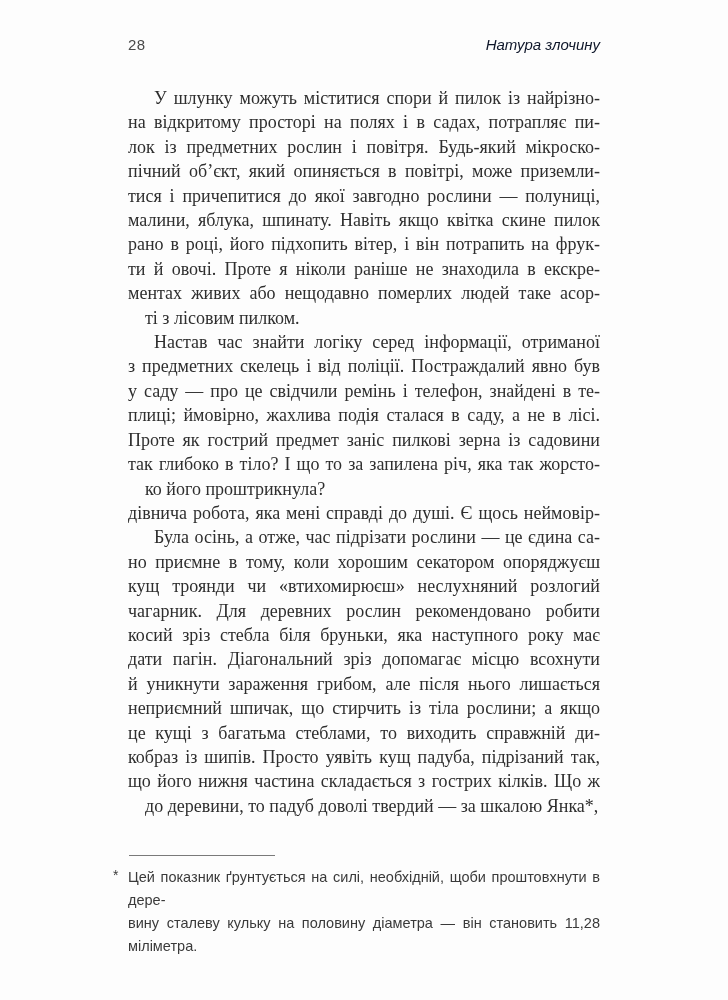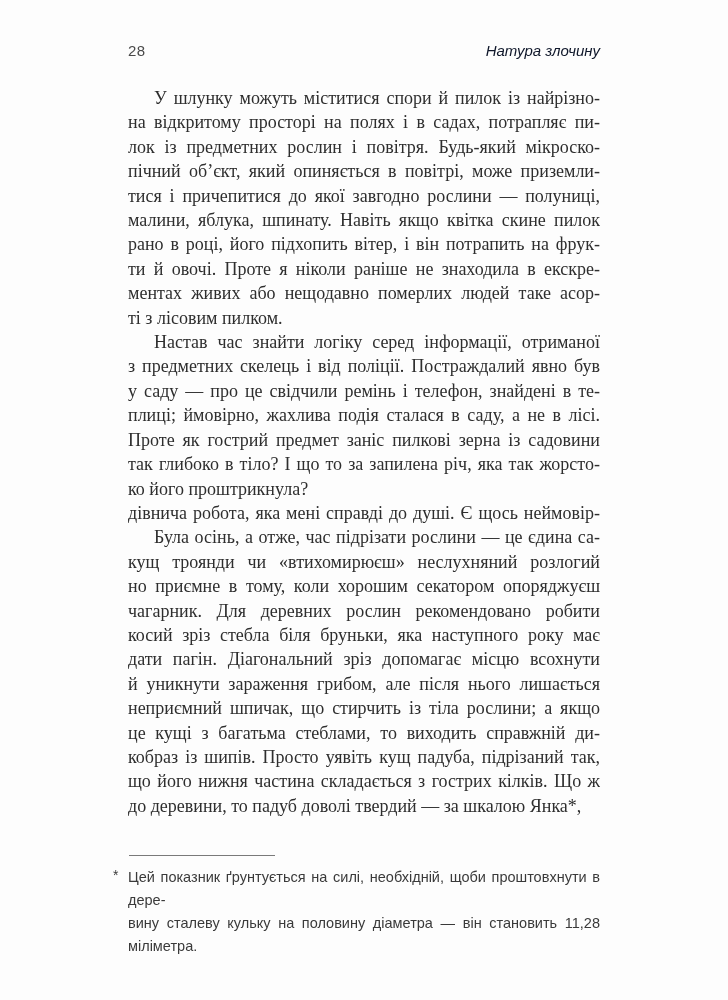--- a/index.html
+++ b/index.html
@@ -11,21 +11,21 @@
     position: relative;
     width: 728px;
     height: 1000px;
     background: #fdfdfd;
     font-family: "Liberation Serif", serif;
     color: #2e2e2e;
     overflow: hidden;
   }
   .page-header {
     position: absolute;
-    top: 42px;
+    top: 36px;
     left: 128px;
     width: 472px;
     display: flex;
     justify-content: space-between;
     align-items: baseline;
     font-family: "Liberation Sans", sans-serif;
     font-size: 15px;
     color: #4a4a4a;
   }
   .page-number {
@@ -42,20 +42,21 @@
     width: 472px;
     font-size: 18px;
     line-height: 24.4px;
   }
   .line {
     text-align: justify;
     text-align-last: justify;
   }
   .line.para-end {
     text-align-last: left;
+    margin-left: 17px;
   }
   .line.para-start {
     text-indent: 26px;
   }
   .footnote-divider {
     position: absolute;
     left: 129px;
     top: 855px;
     width: 146px;
     border-top: 1px solid #7a7a7a;
@@ -106,22 +107,22 @@
       <div class="line para-end">ті з лісовим пилком.</div>
       <div class="line para-start">Настав час знайти логіку серед інформації, отриманої</div>
       <div class="line">з предметних скелець і від поліції. Постраждалий явно був</div>
       <div class="line">у саду — про це свідчили ремінь і телефон, знайдені в те-</div>
       <div class="line">плиці; ймовірно, жахлива подія сталася в саду, а не в лісі.</div>
       <div class="line">Проте як гострий предмет заніс пилкові зерна із садовини</div>
       <div class="line">так глибоко в тіло? І що то за запилена річ, яка так жорсто-</div>
       <div class="line para-end">ко його проштрикнула?</div>
       <div class="line">дівнича робота, яка мені справді до душі. Є щось неймовір-</div>
       <div class="line para-start">Була осінь, а отже, час підрізати рослини — це єдина са-</div>
+      <div class="line">но приємне в тому, коли хорошим секатором опоряджуєш</div>
       <div class="line">кущ троянди чи «втихомирюєш» неслухняний розлогий</div>
-      <div class="line">но приємне в тому, коли хорошим секатором опоряджуєш</div>
       <div class="line">чагарник. Для деревних рослин рекомендовано робити</div>
       <div class="line">косий зріз стебла біля бруньки, яка наступного року має</div>
       <div class="line">дати пагін. Діагональний зріз допомагає місцю всохнути</div>
       <div class="line">й уникнути зараження грибом, але після нього лишається</div>
       <div class="line">неприємний шпичак, що стирчить із тіла рослини; а якщо</div>
       <div class="line">це кущі з багатьма стеблами, то виходить справжній ди-</div>
       <div class="line">кобраз із шипів. Просто уявіть кущ падуба, підрізаний так,</div>
       <div class="line">що його нижня частина складається з гострих кілків. Що ж</div>
       <div class="line para-end">до деревини, то падуб доволі твердий — за шкалою Янка*,</div>
     </div>

